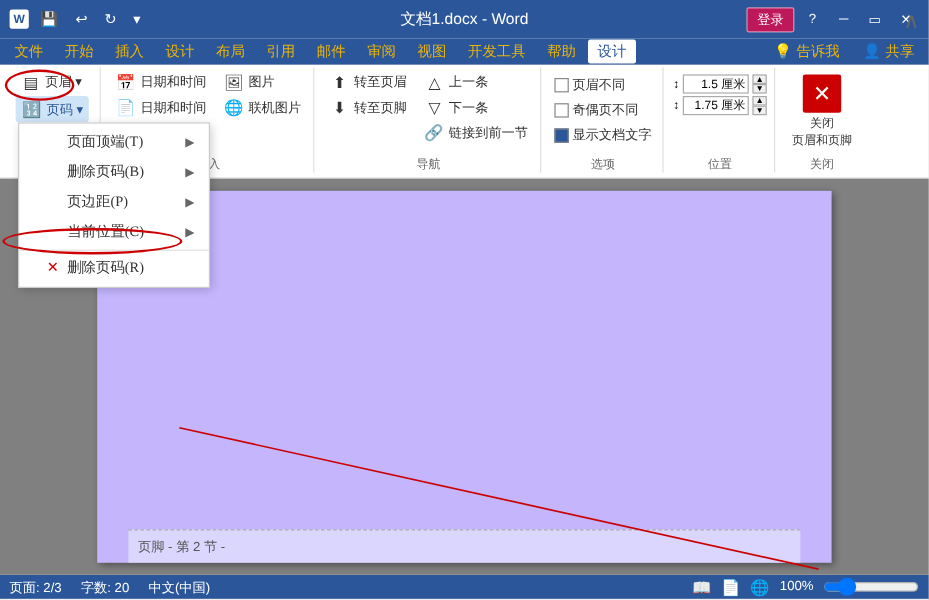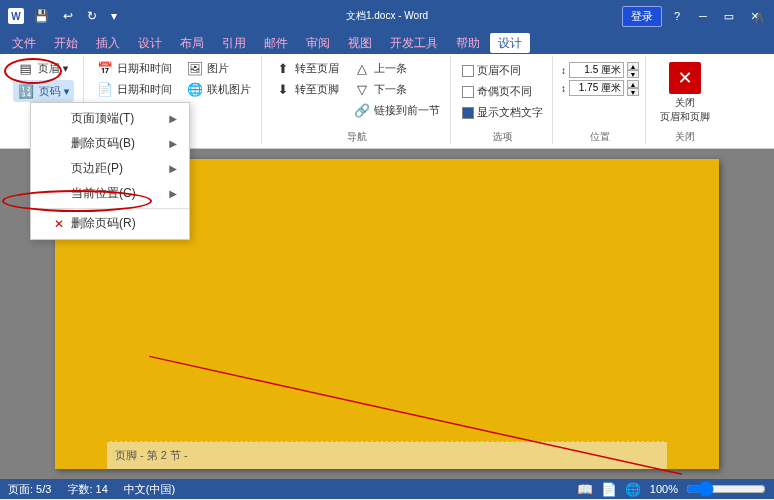--- a/index.html
+++ b/index.html
@@ -25,21 +25,21 @@
     }
     .title-bar-left {
       display: flex;
       align-items: center;
       gap: 6px;
     }
     .title-bar-center {
       position: absolute;
       left: 50%;
       transform: translateX(-50%);
-      font-size: 10px;
+      font-size: 13px;
       color: white;
       display: flex;
       align-items: center;
       gap: 6px;
     }
     .title-bar-right {
       display: flex;
       align-items: center;
       gap: 4px;
       margin-left: auto;
@@ -70,40 +70,40 @@
       color: white;
       cursor: pointer;
       font-size: 11px;
       display: flex;
       align-items: center;
       justify-content: center;
     }
 
     
     .login-btn {
-      background: #1d4ed8;
+      background: #be185d;
       border: 1px solid rgba(255,255,255,0.5);
       color: white;
       font-size: 11px;
       padding: 2px 8px;
       cursor: pointer;
       border-radius: 2px;
     }
 
     
     .menu-bar {
       height: 22px;
       background: #2b579a;
       display: flex;
       align-items: center;
       padding: 0 4px;
       gap: 2px;
     }
     .menu-item {
-      color: #f9a8d4;
+      color: #eab308;
       font-size: 12px;
       padding: 2px 8px;
       cursor: pointer;
       border-radius: 2px;
       height: 20px;
       display: flex;
       align-items: center;
     }
     .menu-item.active-tab {
       background: white;
@@ -247,26 +247,26 @@
 
     
     .page-area {
       background: #808080;
       flex: 1;
       position: relative;
       overflow: hidden;
       height: 330px;
     }
     .page-canvas {
-      background: #eab308;
+      background: #c4b5fd;
       position: absolute;
       top: 10px;
       left: 50%;
       transform: translateX(-50%);
-      width: 664px;
+      width: 612px;
       height: 310px;
       box-shadow: 2px 2px 6px rgba(0,0,0,0.4);
     }
     .page-footer-bar {
       position: absolute;
       bottom: 0;
       left: 50%;
       transform: translateX(-50%);
       width: 560px;
       height: 28px;
@@ -304,27 +304,28 @@
       margin-left: auto;
       display: flex;
       align-items: center;
       gap: 8px;
     }
 
     
     .dropdown-menu {
       position: absolute;
       top: 102px;
-      left: 30px;
+      left: 15px;
       background: white;
       border: 1px solid #ccc;
       box-shadow: 2px 2px 8px rgba(0,0,0,0.2);
       min-width: 160px;
       z-index: 100;
       padding: 3px 0;
+      font-family: Liberation Serif, serif;
     }
     .dropdown-item {
       display: flex;
       align-items: center;
       padding: 4px 12px 4px 20px;
       font-size: 12px;
       color: #333;
       cursor: pointer;
       gap: 4px;
     }
@@ -385,20 +386,24 @@
   <div class="menu-item">插入</div>
   <div class="menu-item">设计</div>
   <div class="menu-item">布局</div>
   <div class="menu-item">引用</div>
   <div class="menu-item">邮件</div>
   <div class="menu-item">审阅</div>
   <div class="menu-item">视图</div>
   <div class="menu-item">开发工具</div>
   <div class="menu-item">帮助</div>
   <div class="menu-item active-tab">设计</div>
+  <div style="margin-left:auto; display:flex; gap:4px; align-items:center;">
+    <div class="menu-item">💡 告诉我</div>
+    <div class="menu-item">👤 共享</div>
+  </div>
 </div>
 
 <div class="ribbon">
 
   <div class="ribbon-group" style="min-width:80px;">
     <div class="ribbon-group-content">
       <div style="display:flex;flex-direction:column;gap:2px;align-items:flex-start;">
         <div class="ribbon-btn-small">
           <span class="icon-sm">▤</span>
           <span>页眉 ▾</span>
@@ -565,22 +570,22 @@
     <span class="item-icon" style="color:#c00;">✕</span>
     <span>删除页码(R)</span>
   </div>
 </div>
 
 <div class="circle-highlight" style="top: 58px; left: 4px; width: 58px; height: 26px;"></div>
 
 <div class="circle-highlight" style="top: 190px; left: 2px; width: 150px; height: 22px;"></div>
 
 <div class="status-bar">
-  <span>页面: 5/3</span>
-  <span>字数: 14</span>
+  <span>页面: 2/3</span>
+  <span>字数: 20</span>
   <span>中文(中国)</span>
   <div class="status-right">
     <button style="background:none;border:none;color:white;cursor:pointer;font-size:13px;">📖</button>
     <button style="background:none;border:none;color:white;cursor:pointer;font-size:13px;">📄</button>
     <button style="background:none;border:none;color:white;cursor:pointer;font-size:13px;">🌐</button>
     <span>100%</span>
     <input type="range" min="10" max="500" value="100" style="width: 80px;">
   </div>
 </div>
 

